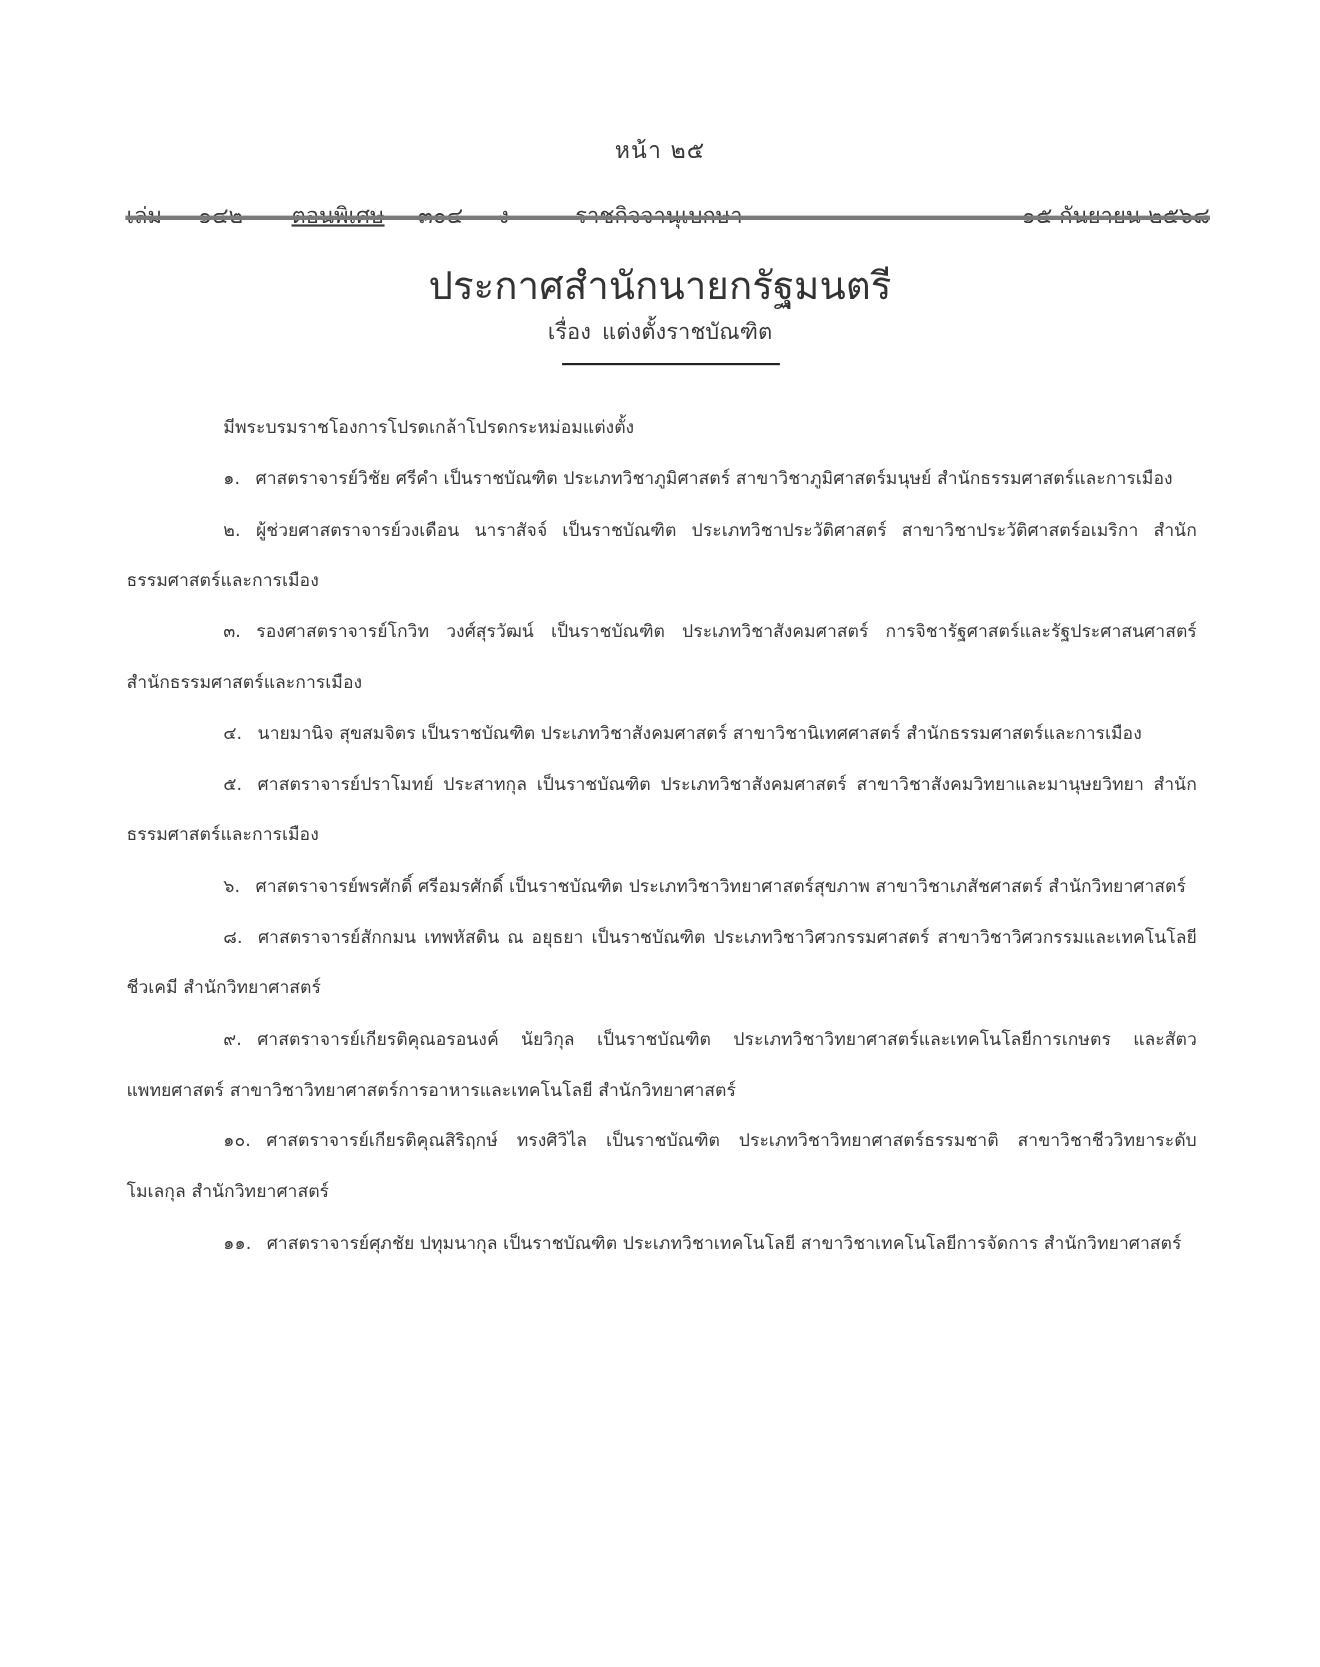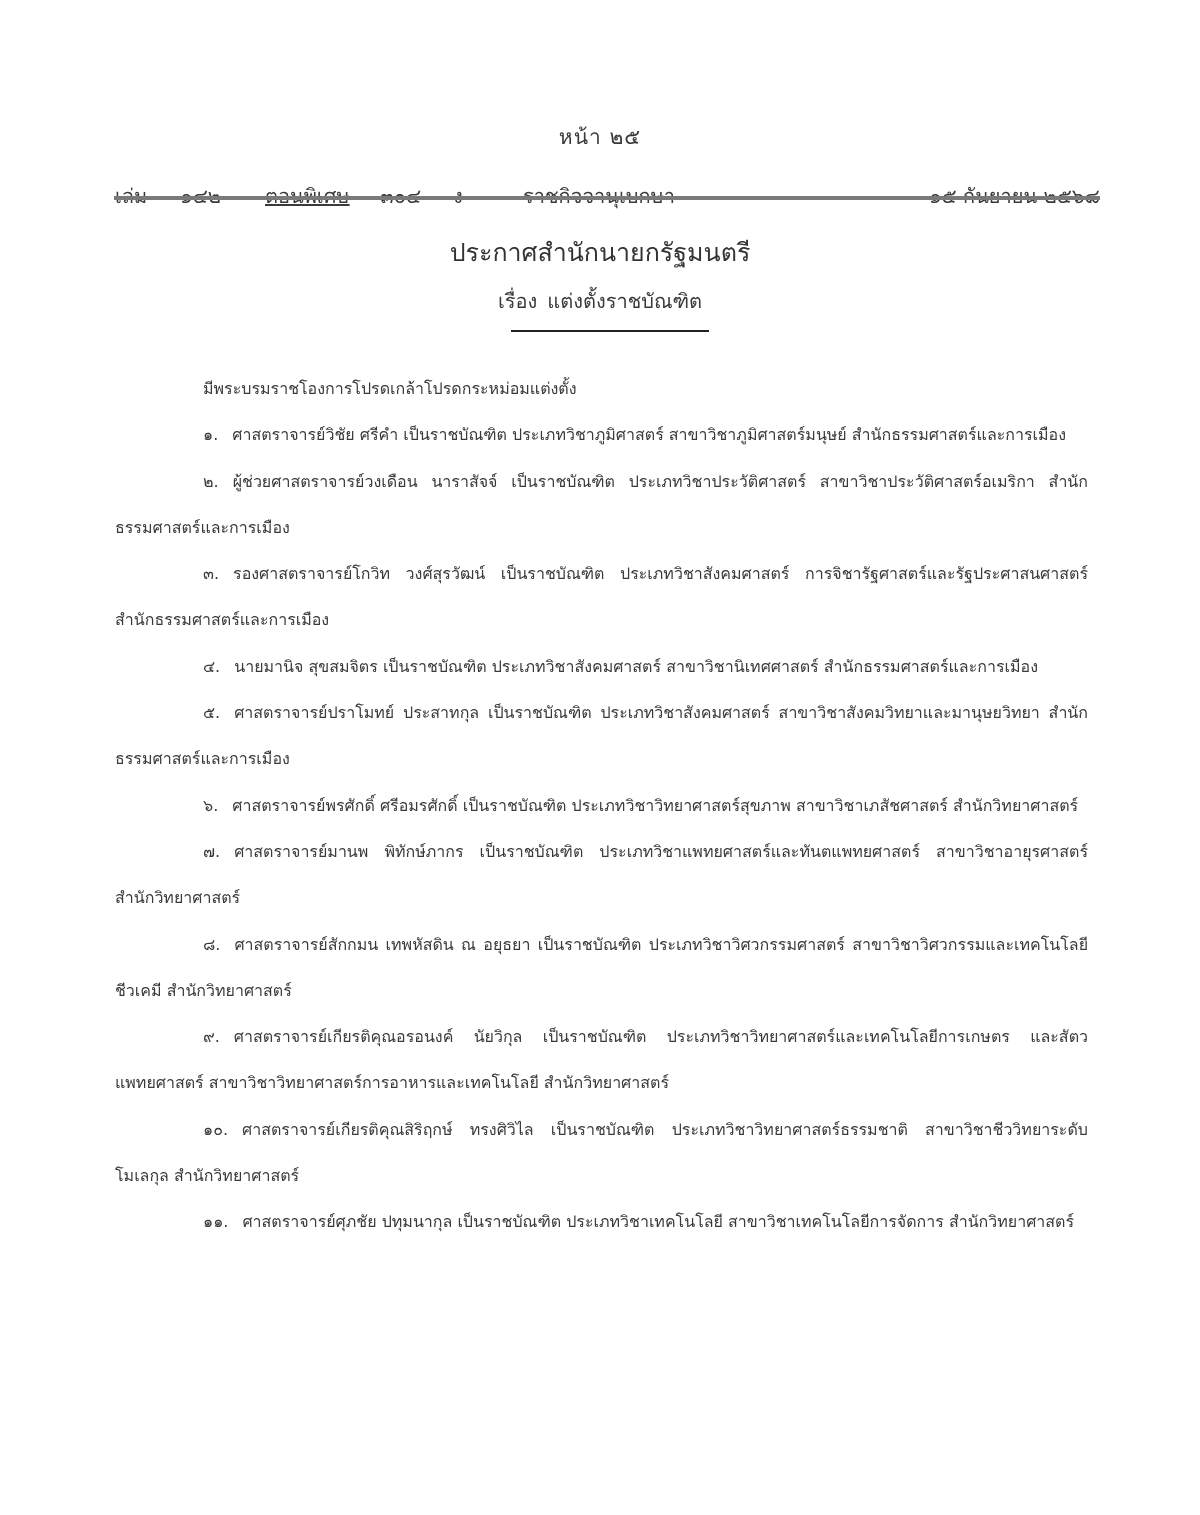--- a/index.html
+++ b/index.html
@@ -45,21 +45,21 @@
     width: 986px;
     height: 4px;
     background: #7a7a7a;
   }
 
   .title {
     position: absolute;
     top: 232px;
     left: 0; width: 1200px;
     text-align: center;
-    font-size: 25px;
+    font-size: 35px;
     color: #333;
   }
   .subject {
     position: absolute;
     top: 285px;
     left: 0; width: 1200px;
     text-align: center;
     font-size: 20px;
   }
   .subject .gap { display: inline-block; width: 10px; }
@@ -117,20 +117,19 @@
 
   <div class="body-text">
     <p class="intro">มีพระบรมราชโองการโปรดเกล้าโปรดกระหม่อมแต่งตั้ง</p>
 
     <p class="item"><span class="num">๑.</span><span>ศาสตราจารย์วิชัย ศรีคำ เป็นราชบัณฑิต ประเภทวิชาภูมิศาสตร์ สาขาวิชาภูมิศาสตร์มนุษย์ สำนักธรรมศาสตร์และการเมือง</span></p>
     <p class="item"><span class="num">๒.</span><span>ผู้ช่วยศาสตราจารย์วงเดือน นาราสัจจ์ เป็นราชบัณฑิต ประเภทวิชาประวัติศาสตร์ สาขาวิชาประวัติศาสตร์อเมริกา สำนักธรรมศาสตร์และการเมือง</span></p>
     <p class="item"><span class="num">๓.</span><span>รองศาสตราจารย์โกวิท วงศ์สุรวัฒน์ เป็นราชบัณฑิต ประเภทวิชาสังคมศาสตร์ การจิชารัฐศาสตร์และรัฐประศาสนศาสตร์ สำนักธรรมศาสตร์และการเมือง</span></p>
     <p class="item"><span class="num">๔.</span><span>นายมานิจ สุขสมจิตร เป็นราชบัณฑิต ประเภทวิชาสังคมศาสตร์ สาขาวิชานิเทศศาสตร์ สำนักธรรมศาสตร์และการเมือง</span></p>
     <p class="item"><span class="num">๕.</span><span>ศาสตราจารย์ปราโมทย์ ประสาทกุล เป็นราชบัณฑิต ประเภทวิชาสังคมศาสตร์ สาขาวิชาสังคมวิทยาและมานุษยวิทยา สำนักธรรมศาสตร์และการเมือง</span></p>
     <p class="item"><span class="num">๖.</span><span>ศาสตราจารย์พรศักดิ์ ศรีอมรศักดิ์ เป็นราชบัณฑิต ประเภทวิชาวิทยาศาสตร์สุขภาพ สาขาวิชาเภสัชศาสตร์ สำนักวิทยาศาสตร์</span></p>
-    <p class="item"><span class="num">๗.</span><span>ศาสตราจารย์มานพ พิทักษ์ภากร เป็นราชบัณฑิต ประเภทวิชาแพทยศาสตร์และทันตแพทยศาสตร์ สาขาวิชาอายุรศาสตร์ สำนักวิทยาศาสตร์</span></p>
     <p class="item"><span class="num">๘.</span><span>ศาสตราจารย์สักกมน เทพหัสดิน ณ อยุธยา เป็นราชบัณฑิต ประเภทวิชาวิศวกรรมศาสตร์ สาขาวิชาวิศวกรรมและเทคโนโลยีชีวเคมี สำนักวิทยาศาสตร์</span></p>
     <p class="item"><span class="num">๙.</span><span>ศาสตราจารย์เกียรติคุณอรอนงค์ นัยวิกุล เป็นราชบัณฑิต ประเภทวิชาวิทยาศาสตร์และเทคโนโลยีการเกษตร และสัตวแพทยศาสตร์ สาขาวิชาวิทยาศาสตร์การอาหารและเทคโนโลยี สำนักวิทยาศาสตร์</span></p>
     <p class="item"><span class="num">๑๐.</span><span>ศาสตราจารย์เกียรติคุณสิริฤกษ์ ทรงศิวิไล เป็นราชบัณฑิต ประเภทวิชาวิทยาศาสตร์ธรรมชาติ สาขาวิชาชีววิทยาระดับโมเลกุล สำนักวิทยาศาสตร์</span></p>
     <p class="item"><span class="num">๑๑.</span><span>ศาสตราจารย์ศุภชัย ปทุมนากุล เป็นราชบัณฑิต ประเภทวิชาเทคโนโลยี สาขาวิชาเทคโนโลยีการจัดการ สำนักวิทยาศาสตร์</span></p>
   </div>
 
 </div>
 
 </body></html>

